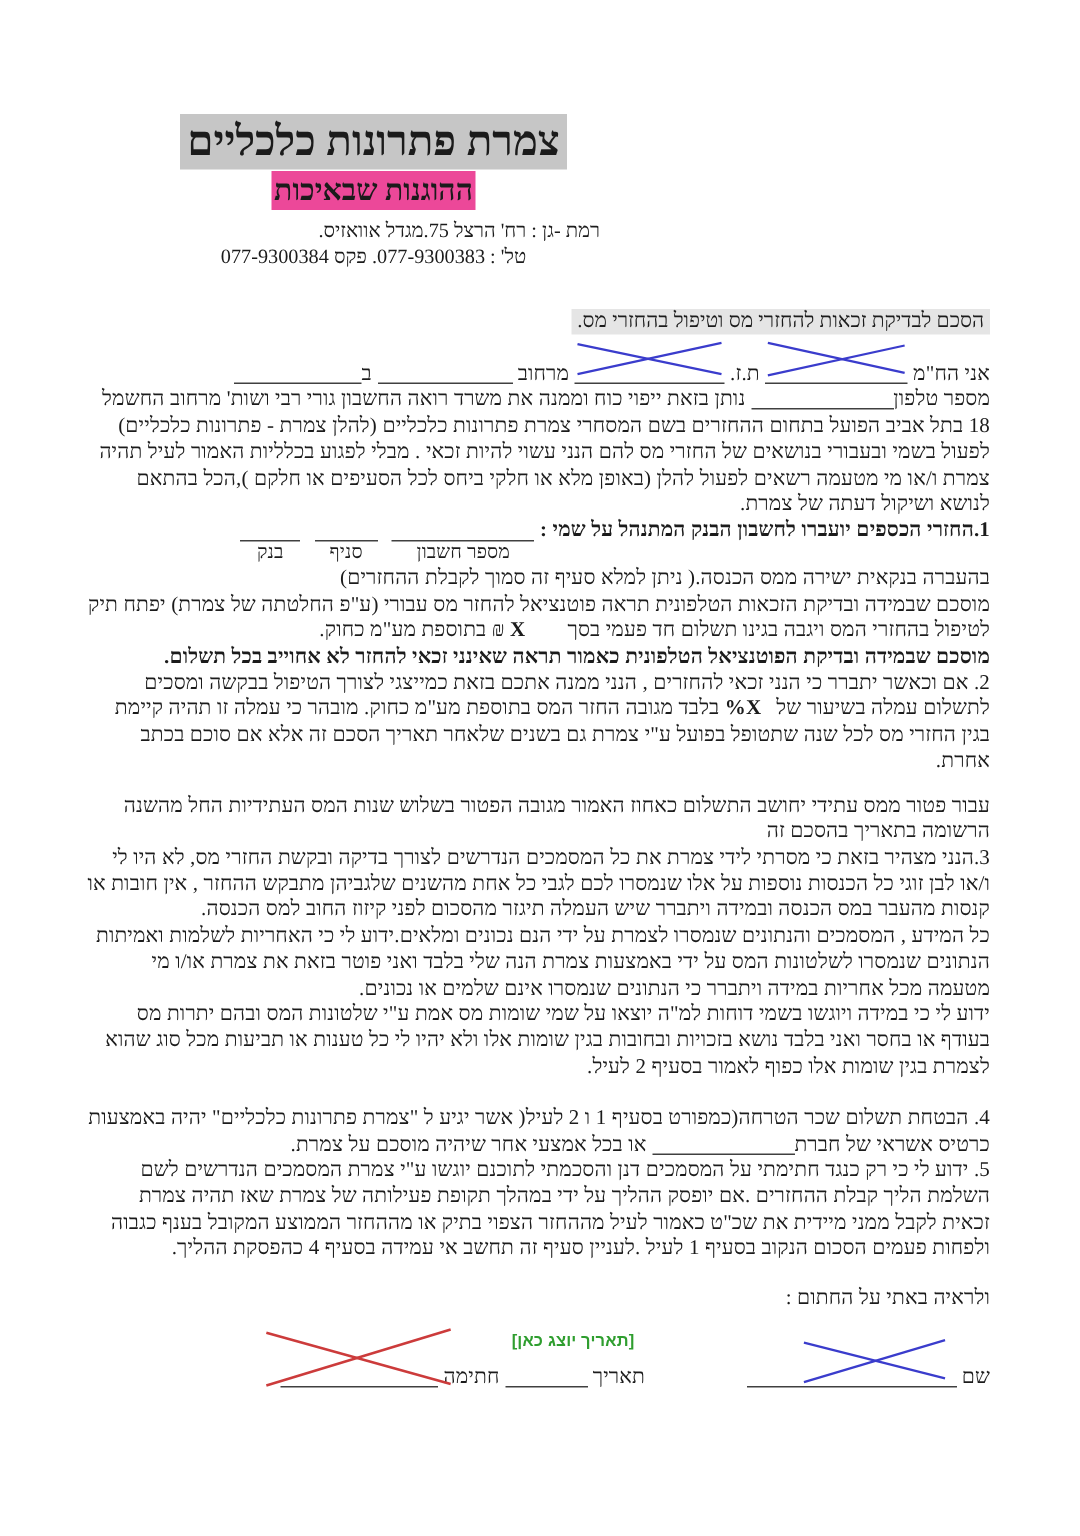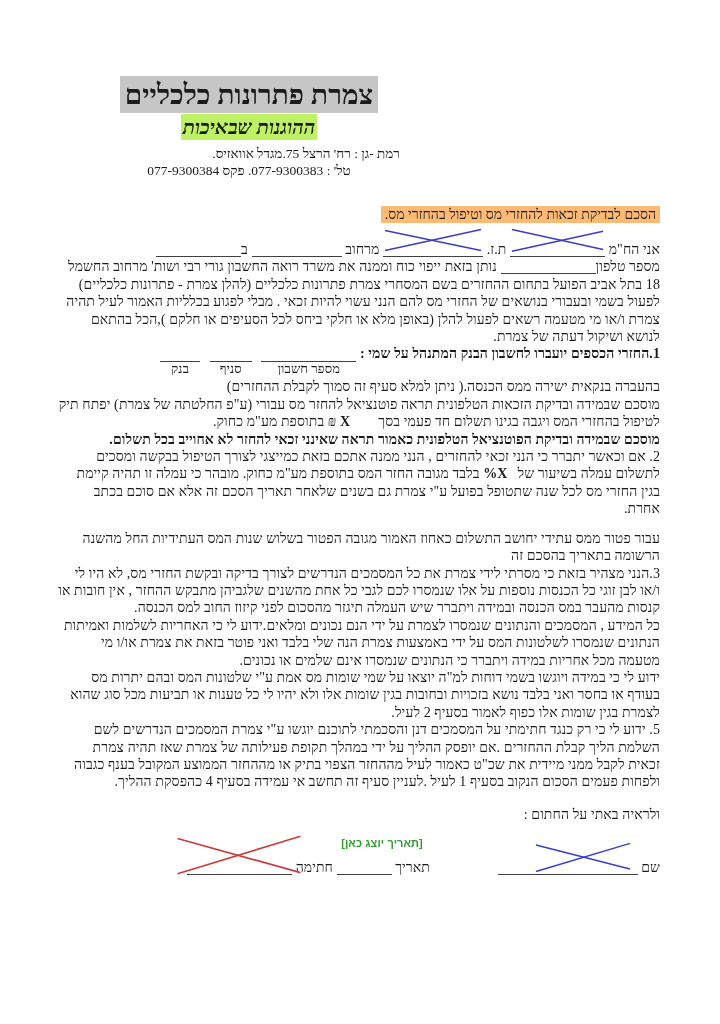--- a/index.html
+++ b/index.html
@@ -7,27 +7,27 @@
   body {
     width:720px; height:1024px;
     font-family:"Liberation Serif","DejaVu Serif",serif;
     color:#1b1b1b;
   }
   .page { position:relative; width:720px; height:1024px; background:#fff; overflow:hidden; direction:rtl; }
 
   
   .letterhead { position:absolute; top:76px; left:98px; width:302px; text-align:center; }
   .company-title { display:inline-block; background:#c6c6c6; font-weight:700; font-size:28px; line-height:37px; padding:0 5px; }
-  .company-tagline { display:inline-block; background:#bef264; font-weight:700; font-size:20px; line-height:26px; padding:0 2px; margin-top:1px;font-style:italic; }
+  .company-tagline { display:inline-block; background:#ec4899; font-weight:700; font-size:20px; line-height:26px; padding:0 2px; margin-top:1px; }
   .company-address, .company-phone { font-size:13.5px; line-height:17px; }
   .company-address { margin-top:5px;text-align:right; }
 
   
   .doc-title-wrap { position:absolute; top:205px; right:60px; }
-  .doc-title { background:#fdba74; font-size:14px; padding:1px 4px; }
+  .doc-title { background:#e5e5e5; font-size:14px; padding:1px 4px; }
 
   
   .doc-body { position:absolute; top:241px; right:60px; width:602px; font-size:14px; line-height:17.4px; letter-spacing:0.1px; text-align:right; }
   .para { margin:0; }
   .gap-before-sm { margin-top:12px; }
   .gap-before-lg { margin-top:17px; }
 
   
   .blank { display:inline-block; position:relative; height:14px; border-bottom:1px solid #404040; vertical-align:-3px; }
   .w95{width:95px}.w100{width:100px}.w90{width:90px}.w85{width:85px}.w42{width:42px}.w40{width:40px}
@@ -123,20 +123,24 @@
     </p>
 
     <p class="para gap-before-sm">עבור פטור ממס עתידי יחושב התשלום כאחוז האמור מגובה הפטור  בשלוש שנות המס  העתידיות החל מהשנה הרשומה בתאריך בהסכם זה</p>
 
     <p class="para">3.הנני מצהיר בזאת כי מסרתי לידי צמרת את כל המסמכים הנדרשים לצורך בדיקה ובקשת החזרי מס, לא היו לי ו/או לבן זוגי כל הכנסות נוספות על אלו שנמסרו לכם לגבי כל אחת מהשנים שלגביהן מתבקש ההחזר , אין חובות או קנסות מהעבר במס הכנסה ובמידה ויתברר שיש העמלה תיגזר מהסכום לפני קיזוז החוב למס הכנסה.</p>
 
     <p class="para">כל המידע , המסמכים והנתונים שנמסרו לצמרת על ידי הנם נכונים ומלאים.ידוע לי כי האחריות לשלמות ואמיתות הנתונים שנמסרו לשלטונות המס על ידי באמצעות צמרת הנה שלי בלבד ואני פוטר בזאת את צמרת או/ו מי מטעמה מכל אחריות במידה ויתברר כי הנתונים שנמסרו אינם שלמים או נכונים.</p>
 
     <p class="para">ידוע לי כי במידה ויוגשו בשמי דוחות למ"ה יוצאו על שמי שומות מס אמת ע"י שלטונות המס ובהם יתרות מס בעודף או בחסר ואני בלבד נושא בזכויות ובחובות בגין שומות אלו ולא יהיו לי כל טענות או תביעות מכל סוג שהוא לצמרת בגין שומות אלו כפוף לאמור בסעיף 2 לעיל.</p>
 
+    <p class="para gap-before-lg">
+      <span>4. הבטחת תשלום שכר הטרחה(כמפורט בסעיף 1 ו 2 לעיל( אשר יגיע ל "צמרת פתרונות כלכליים" יהיה באמצעות כרטיס אשראי של חברת</span><span class="blank w95"></span>
+      <span>או בכל אמצעי אחר שיהיה מוסכם על צמרת.</span>
+    </p>
 
     <p class="para">5. ידוע לי כי רק כנגד חתימתי על המסמכים דנן והסכמתי לתוכנם יוגשו ע"י צמרת המסמכים הנדרשים לשם השלמת הליך קבלת ההחזרים .אם יופסק ההליך על ידי במהלך תקופת פעילותה של צמרת שאז תהיה צמרת זכאית לקבל ממני מיידית את שכ"ט כאמור לעיל מההחזר הצפוי בתיק או מההחזר הממוצע המקובל בענף כגבוה ולפחות פעמים הסכום הנקוב בסעיף 1 לעיל .לעניין סעיף זה תחשב אי עמידה בסעיף 4 כהפסקת ההליך.</p>
 
     <div>
       <span class="closing">ולראיה באתי על החתום :</span>
     </div>
 
     <div class="sig-row">
       <div class="date-placeholder">[תאריך יוצג כאן]</div>
 

